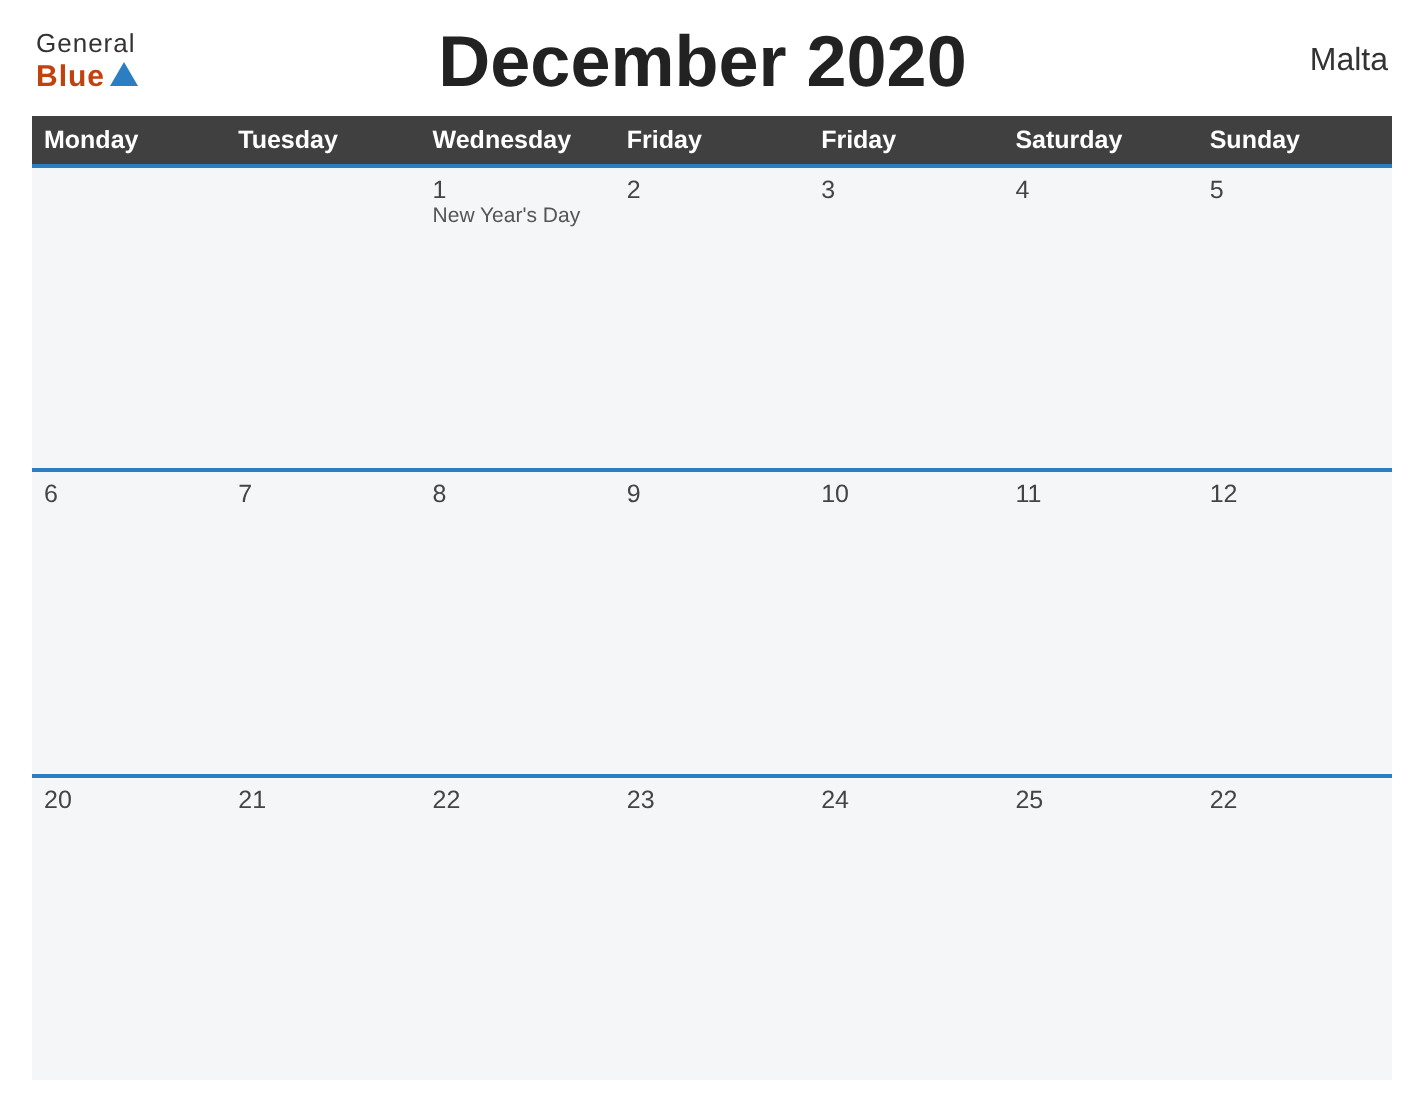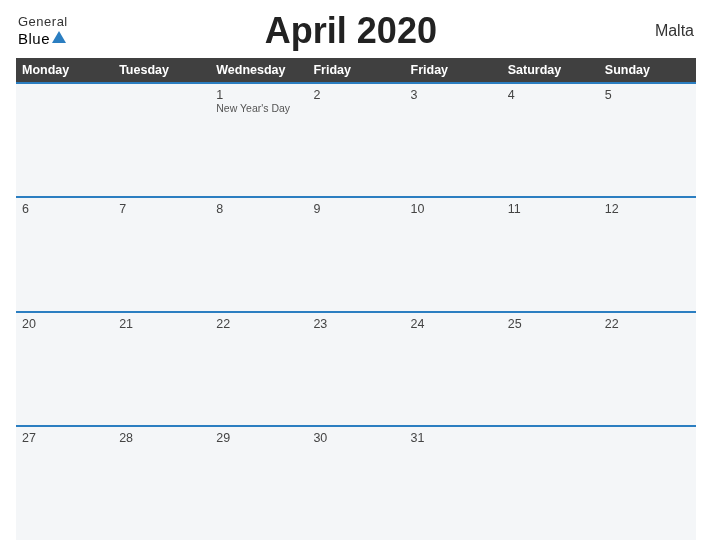--- a/index.html
+++ b/index.html
@@ -32,22 +32,22 @@
       line-height: 1.2;
     }
     .logo-general {
       font-size: 13px;
       font-weight: normal;
       color: #333;
       letter-spacing: 0.5px;
     }
     .logo-blue {
       font-size: 15px;
-      font-weight: normal;
-      color: #000000;
+      font-weight: bold;
+      color: #c2410c;
       letter-spacing: 0.5px;
     }
     .logo-triangle {
       display: inline-block;
       width: 0;
       height: 0;
       border-left: 7px solid transparent;
       border-right: 7px solid transparent;
       border-bottom: 12px solid #2b7ec1;
       margin-left: 2px;
@@ -117,21 +117,21 @@
 
 <div class="page">
   <div class="header">
     <div class="logo">
       <span class="logo-general">General</span>
       <span style="display:flex;align-items:center;">
         <span class="logo-blue">Blue</span>
         <span class="logo-triangle"></span>
       </span>
     </div>
-    <div class="month-title">April 2020</div>
+    <div class="month-title">December 2020</div>
     <div class="country-label">Malta</div>
   </div>
   <table class="calendar">
     <thead>
       <tr>
 
       <th>Monday</th>
           <th>Tuesday</th>
           <th>Wednesday</th>
           <th>Friday</th>
@@ -200,34 +200,15 @@
           <td>
             <span class="day-number">24</span>
           </td>
           <td>
             <span class="day-number">25</span>
           </td>
           <td>
             <span class="day-number">22</span>
           </td>
         </tr>
-        <tr>
-          <td>
-            <span class="day-number">27</span>
-          </td>
-          <td>
-            <span class="day-number">28</span>
-          </td>
-          <td>
-            <span class="day-number">29</span>
-          </td>
-          <td>
-            <span class="day-number">30</span>
-          </td>
-          <td>
-            <span class="day-number">31</span>
-          </td>
-          <td class="empty"></td>
-          <td class="empty"></td>
-        </tr>
       </tbody>
   </table>
 </div>
 
 </body></html>

